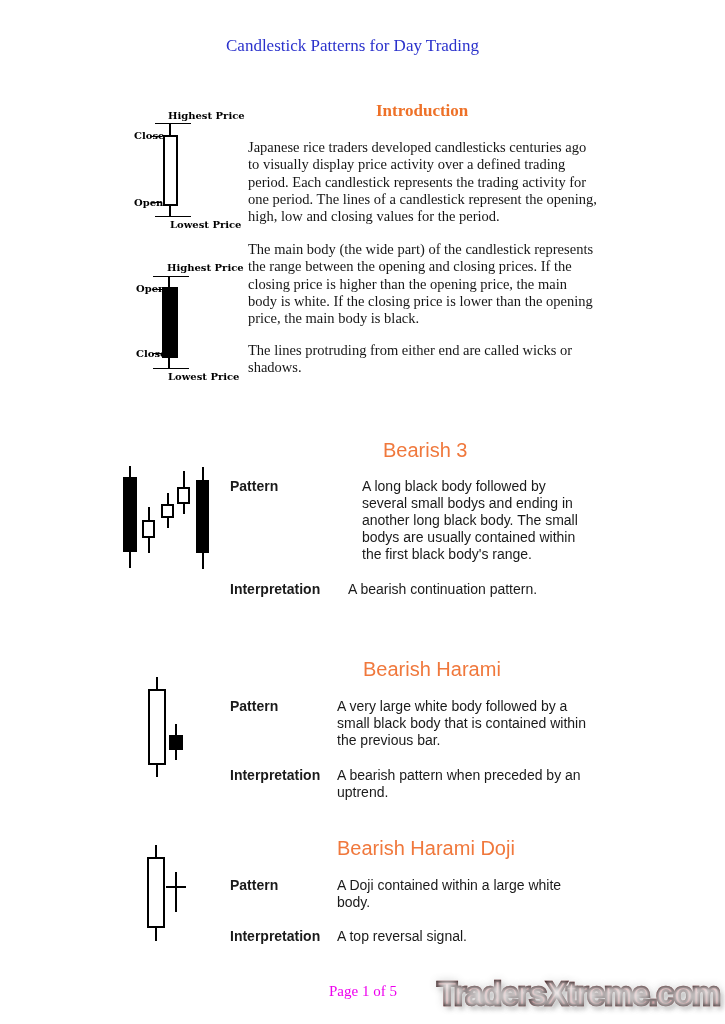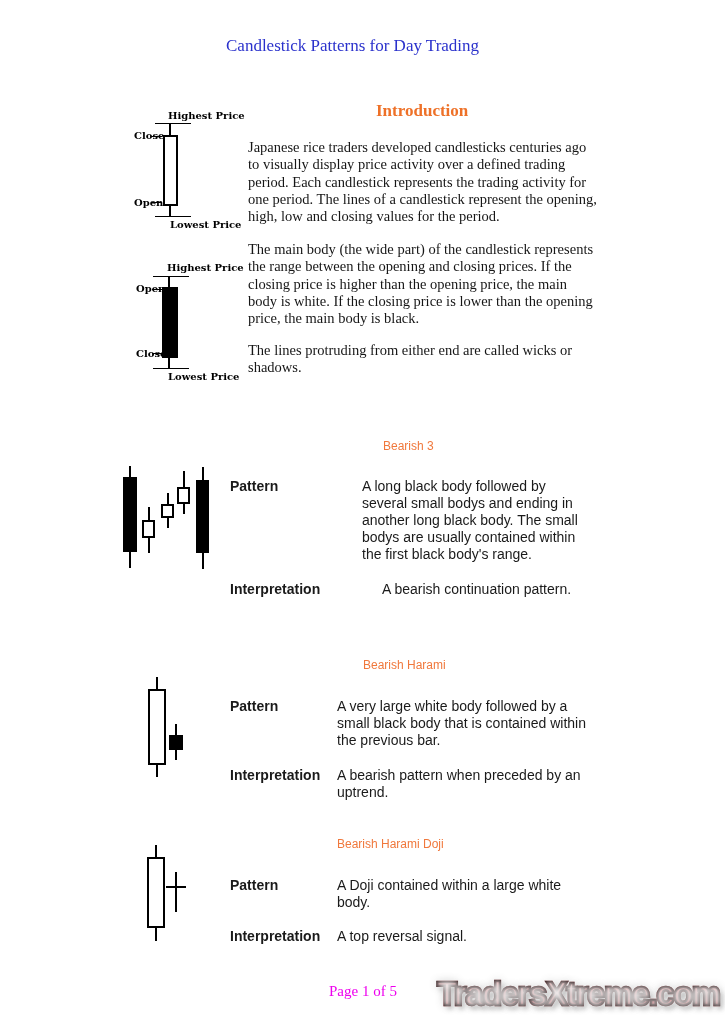--- a/index.html
+++ b/index.html
@@ -21,21 +21,21 @@
     background:linear-gradient(to bottom, #3f3f41 25%, #55383a 65%, #7c4343 95%);
     -webkit-background-clip:text; background-clip:text; color:transparent;
     transform:scaleX(0.78); transform-origin:right top; white-space:nowrap;
   }
   .intro-heading {
     font-family:"Liberation Serif", serif; font-weight:bold;
     font-size:17px; color:#ee7128; white-space:nowrap;
   }
   .section-heading {
     font-family:"Liberation Sans", sans-serif;
-    font-size:12px; color:#f0783c; white-space:nowrap;
+    font-size:20px; color:#f0783c; white-space:nowrap;
   }
   .para {
     font-family:"Liberation Serif", serif; font-size:14.5px;
     line-height:17.3px; color:#161616; white-space:pre-line;
   }
   .pat-label {
     font-family:"Liberation Sans", sans-serif; font-weight:bold;
     font-size:14px; color:#1a1a1a; white-space:nowrap;
   }
   .pat-text {
@@ -151,21 +151,21 @@
     <div class="wick" style="left:202px; top:552px; height:17px;"></div>
   </div>
 
   <div class="abs pat-label" style="left:230px; top:478px;">Pattern</div>
   <div class="abs pat-text" style="left:362px; top:478px; width:245px;">A long black body followed by
 several small bodys and ending in
 another long black body. The small
 bodys are usually contained within
 the first black body's range.</div>
   <div class="abs pat-label" style="left:230px; top:581px;">Interpretation</div>
-  <div class="abs pat-text" style="left:382px; top:581px; width:260px;">A bearish continuation pattern.</div>
+  <div class="abs pat-text" style="left:348px; top:581px; width:260px;">A bearish continuation pattern.</div>
 
 
   <div class="abs section-heading" style="left:363px; top:658px;">Bearish Harami</div>
 
   <div class="abs" style="left:0; top:0;">
     <div class="wick" style="left:156px; top:677px; height:13px;"></div>
     <div class="cbody" style="left:148px; top:689px; width:18px; height:76px;"></div>
     <div class="wick" style="left:156px; top:764px; height:13px;"></div>
     <div class="wick" style="left:175px; top:724px; height:12px;"></div>
     <div class="cbody black" style="left:169px; top:735px; width:14px; height:15px;"></div>

